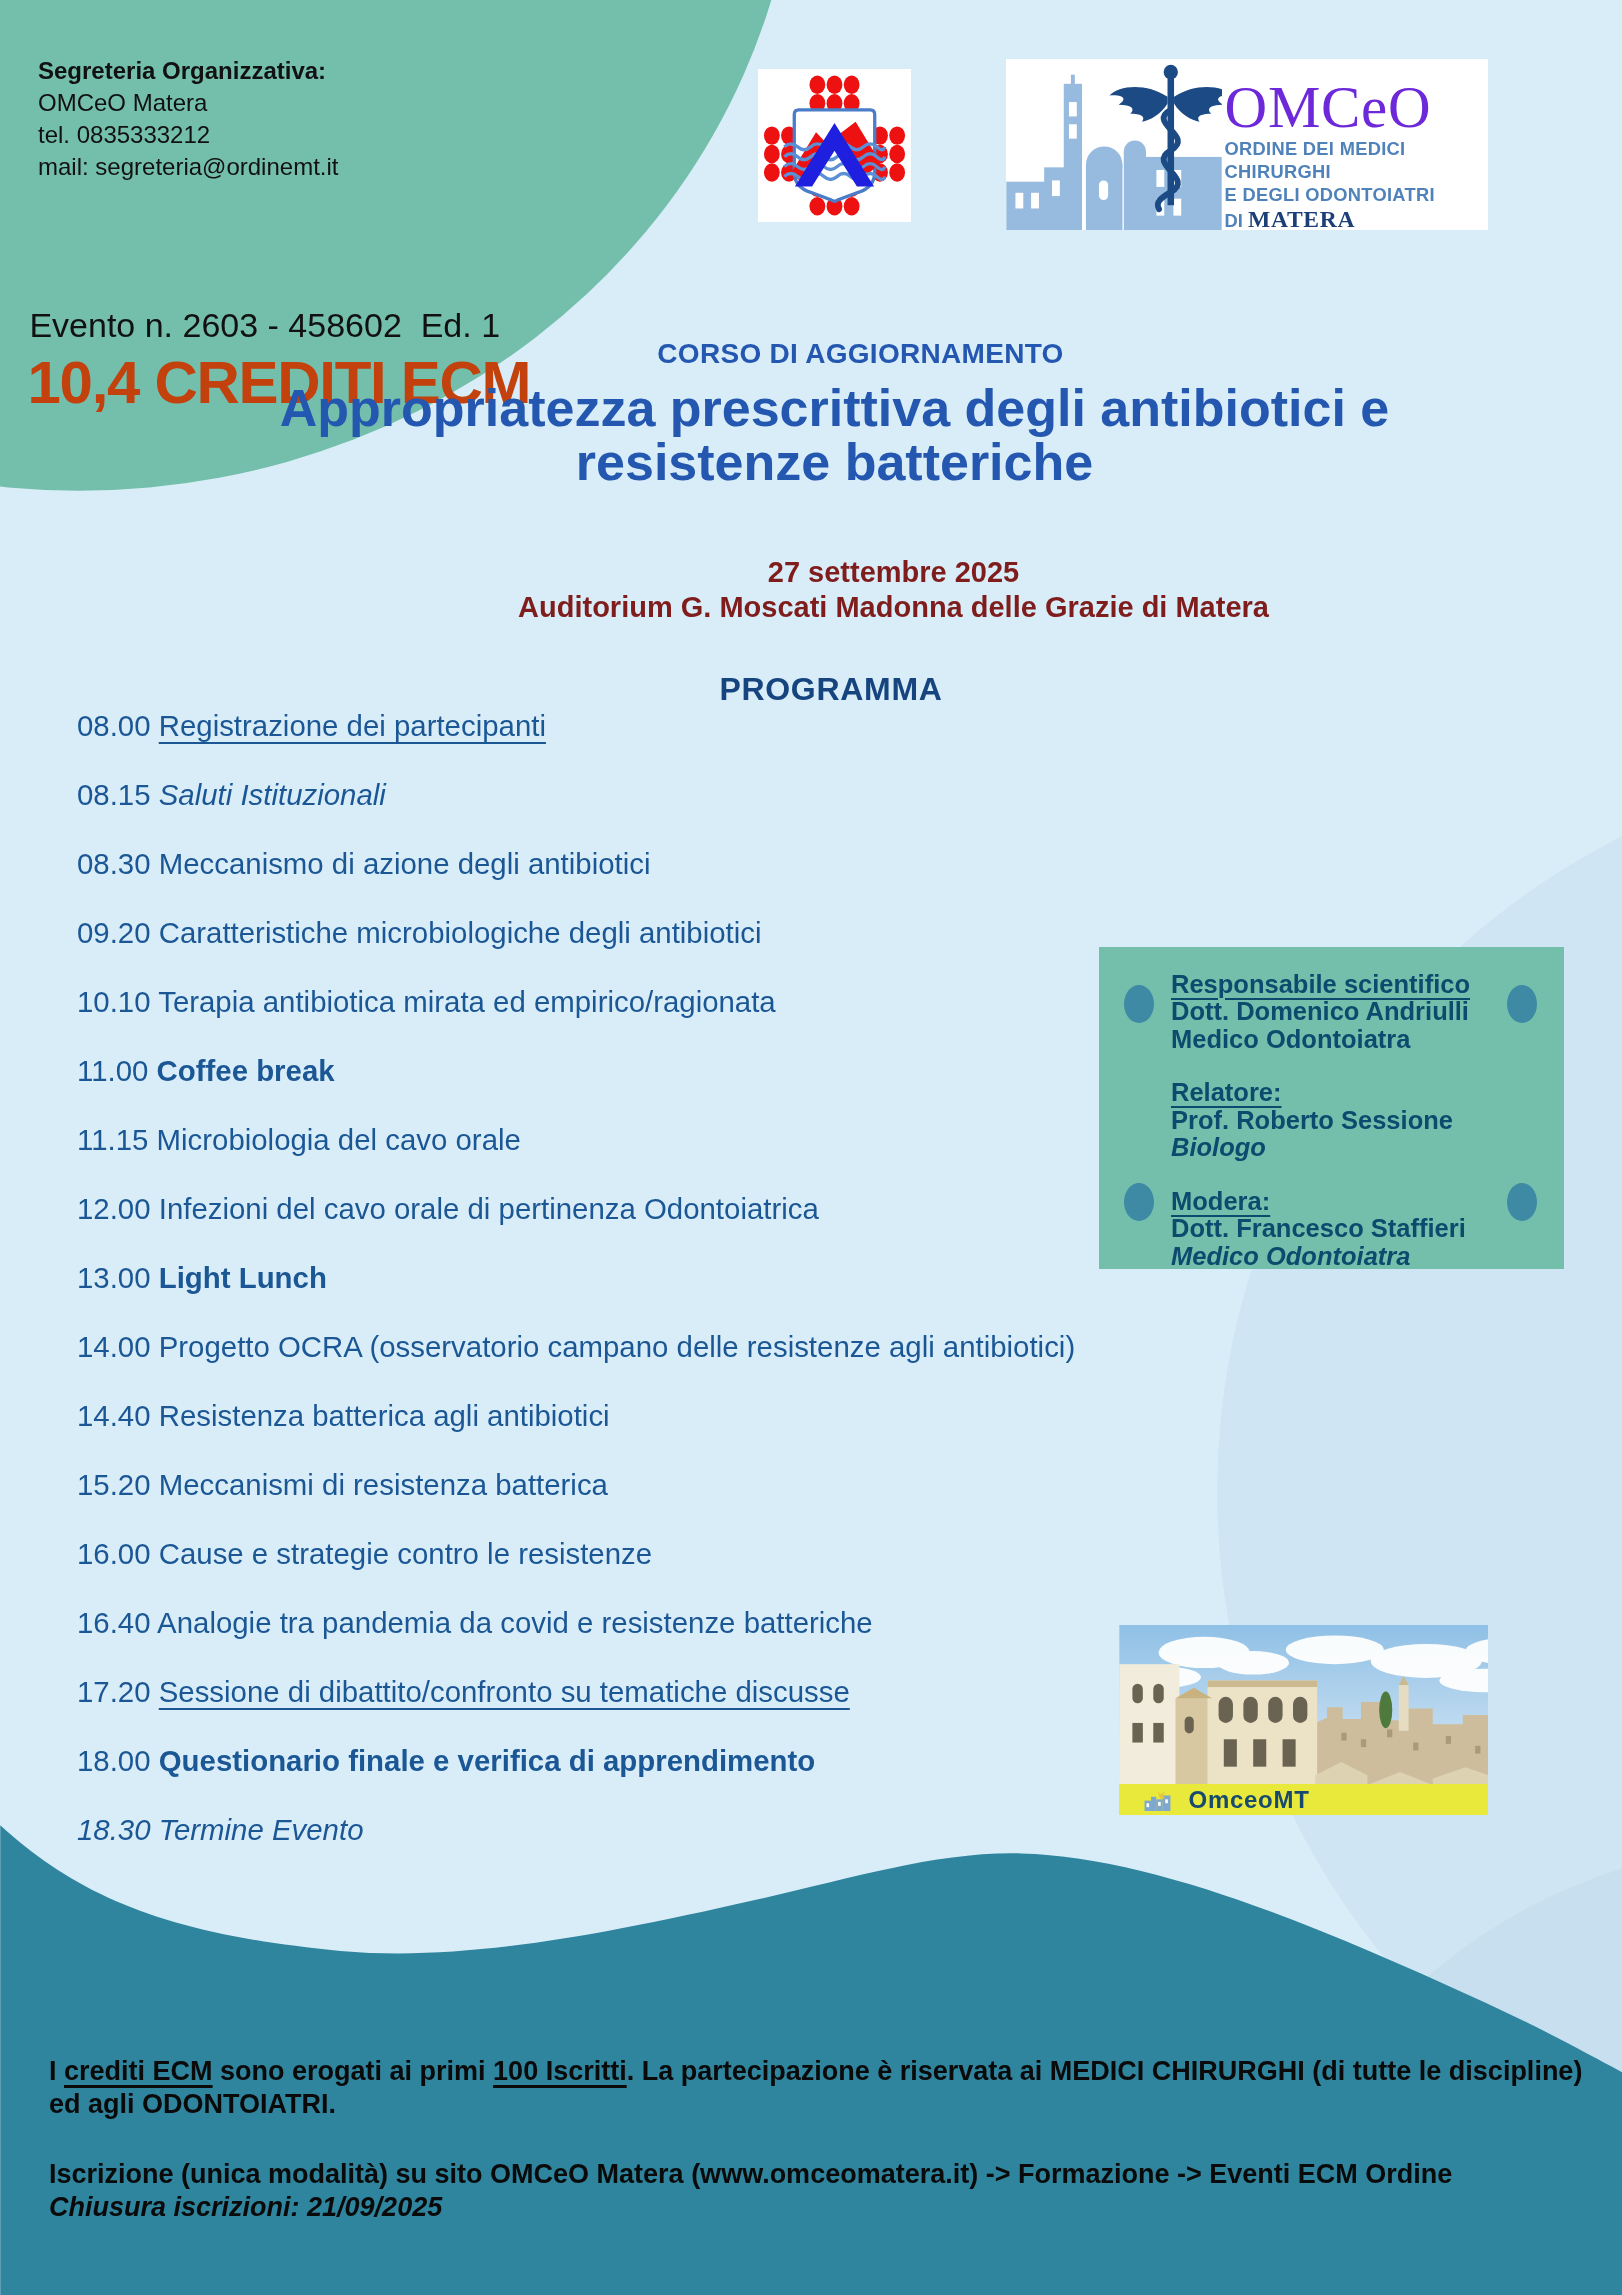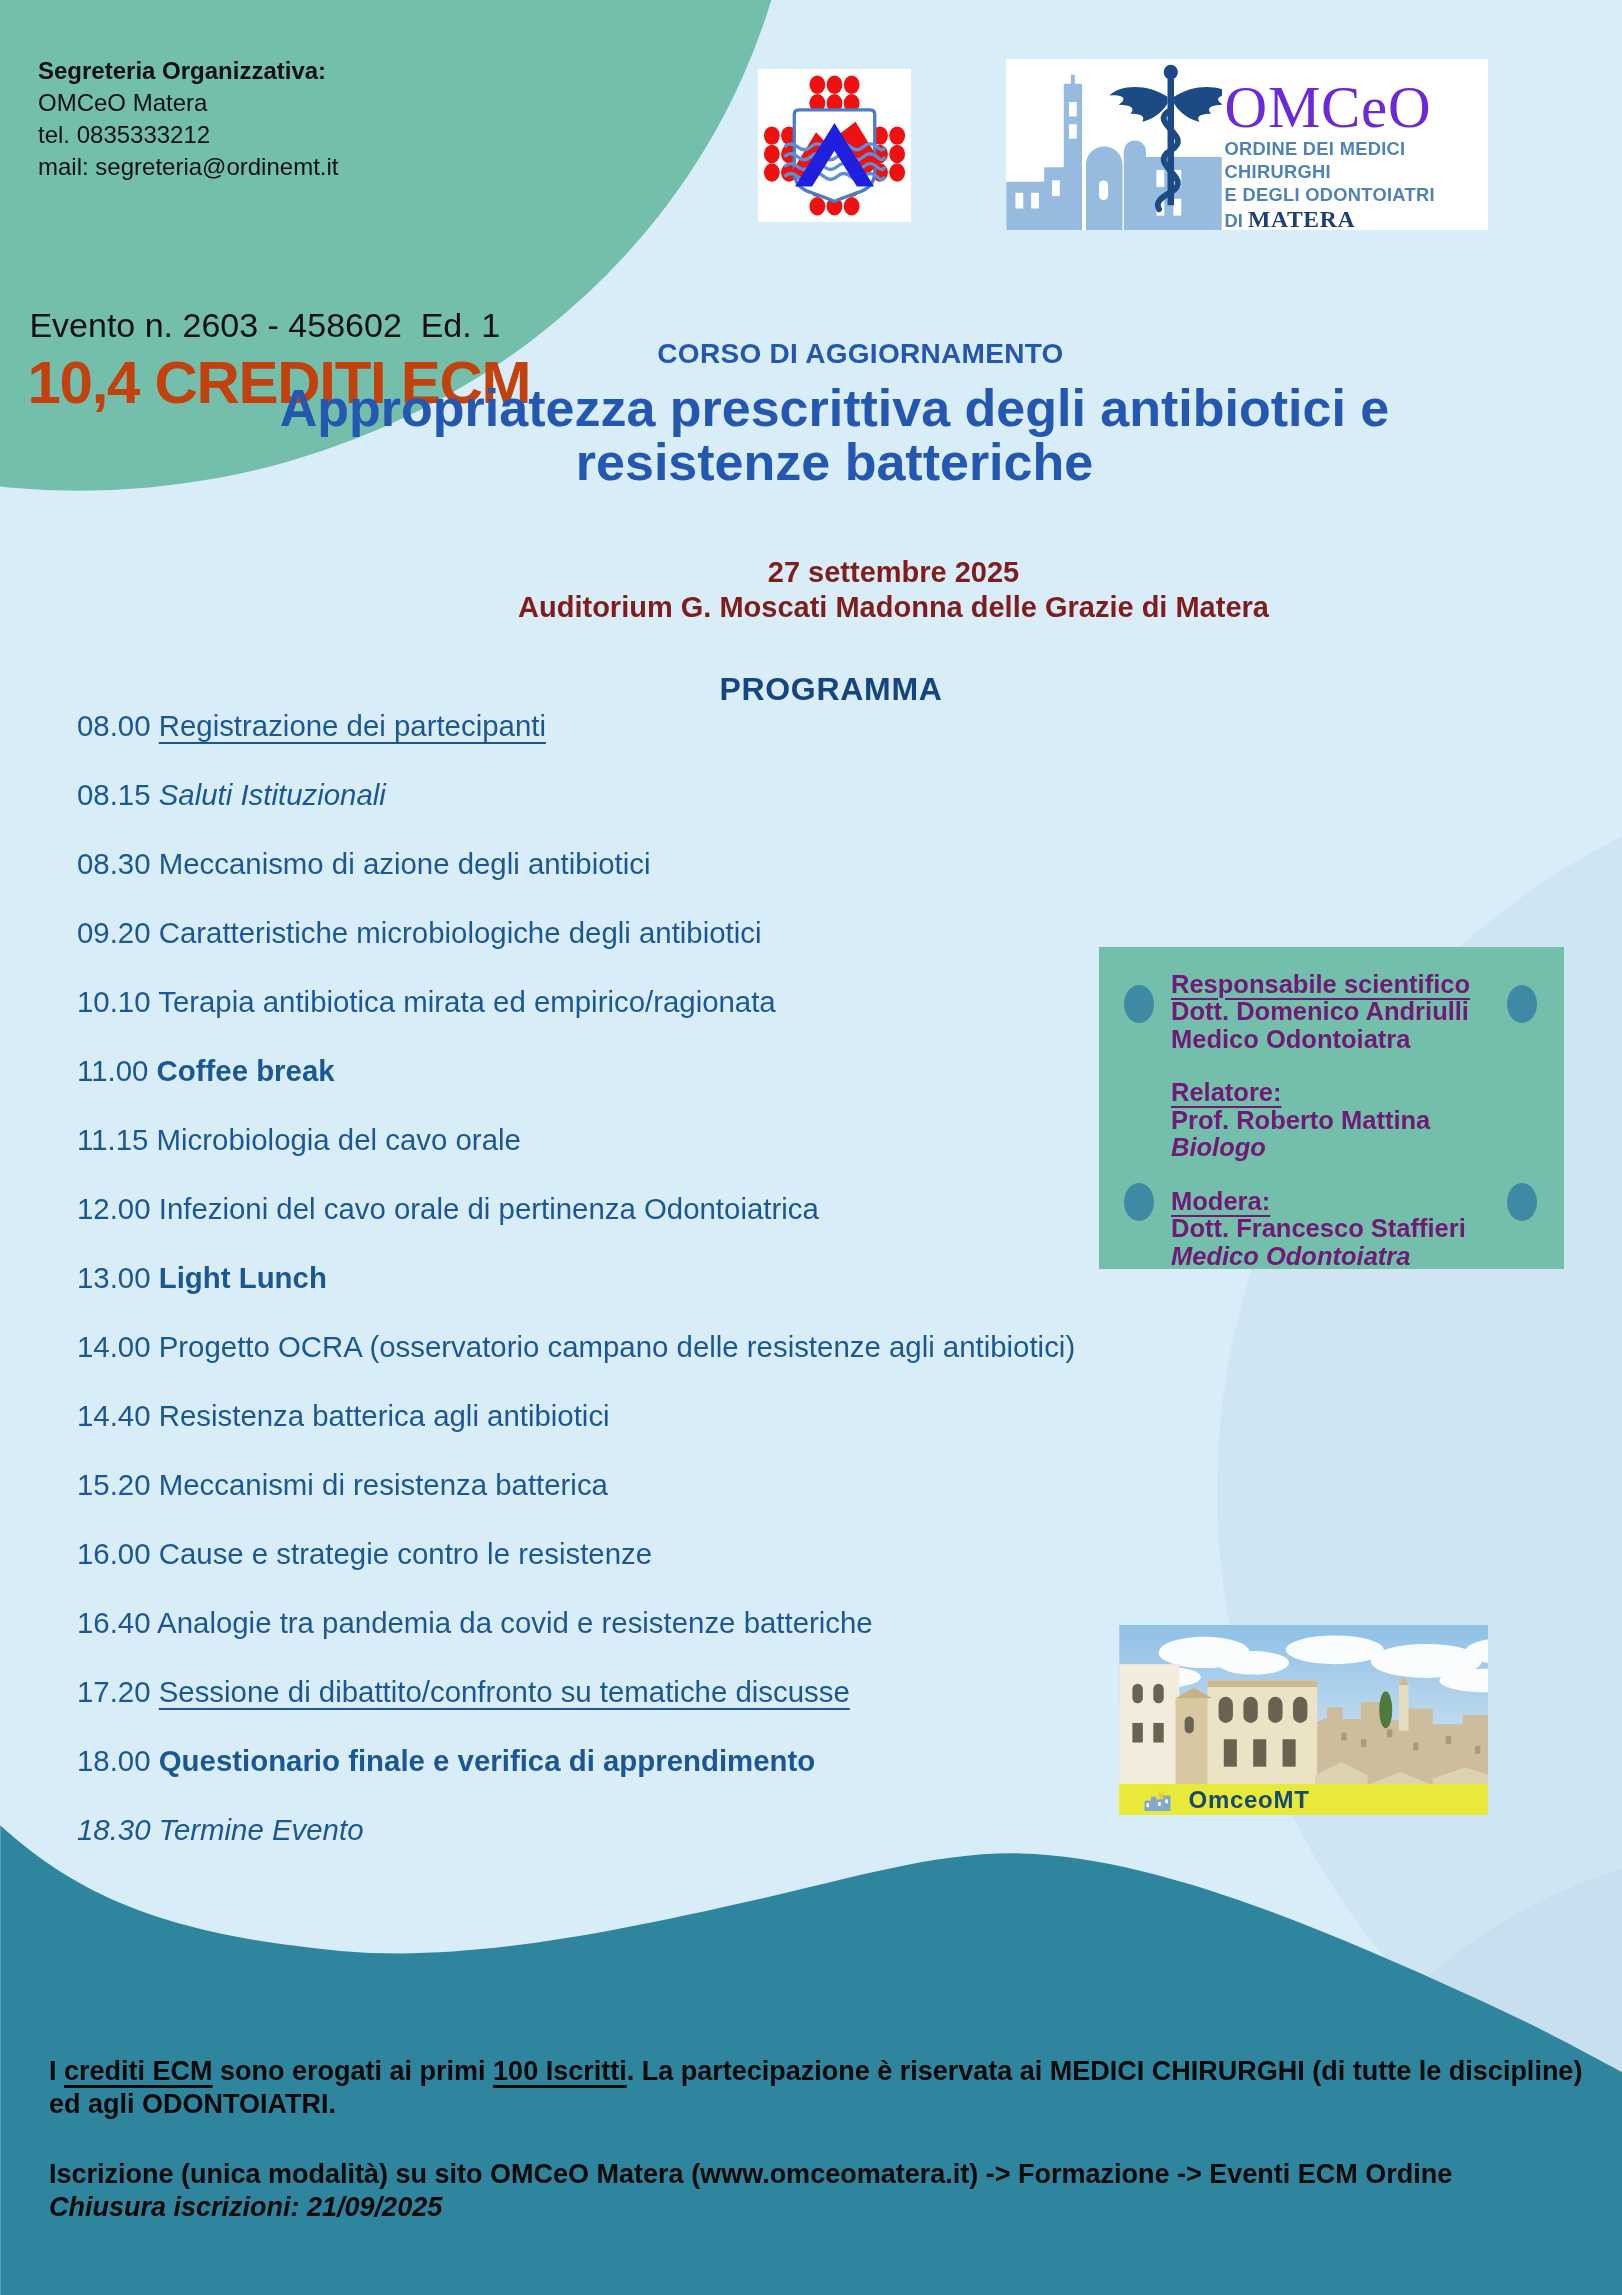--- a/index.html
+++ b/index.html
@@ -42,21 +42,21 @@
   .program-list{position:absolute; left:77px; top:711px; width:1021px;}
   .prog-row{font-size:29.4px; line-height:30px; margin-bottom:39px; color:#1b5795; white-space:nowrap;}
   .prog-text.underline{text-decoration:underline; text-decoration-thickness:2px; text-underline-offset:5.9px;}
   .prog-text.bold{font-weight:bold;}
   .prog-text.italic{font-style:italic;}
   .prog-row.italic-row{font-style:italic;}
 
   
   .faculty-box{position:absolute; left:1099px; top:947px; width:465px; height:322px;
          background:var(--teal,#74bfab); box-sizing:border-box; padding:23.6px 13px 0 72px;
-         color:#701a75; font-size:25.5px; font-weight:bold; line-height:27.5px;}
+         color:#0c4a6e; font-size:25.5px; font-weight:bold; line-height:27.5px;}
   .faculty-section{margin-bottom:26px;}
   .faculty-role{text-decoration:underline; text-decoration-thickness:2px; text-underline-offset:4.6px;}
   .faculty-line.italic{font-style:italic;}
   .dot{position:absolute; width:30px; height:38px; border-radius:50%; background:var(--dot,#3e89a4);}
   .dot.tl{left:25px; top:38px;}
   .dot.tr{right:27.5px; top:38px;}
   .dot.bl{left:25px; bottom:48px;}
   .dot.br{right:27.5px; bottom:48px;}
 
   
@@ -220,21 +220,21 @@
     <div class="dot bl"></div>
     <div class="dot br"></div>
     <div id="faculty-sections">
         <div class="faculty-section">
           <div class="faculty-role">Responsabile scientifico</div>
           <div class="faculty-line">Dott. Domenico Andriulli</div>
           <div class="faculty-line">Medico Odontoiatra</div>
         </div>
         <div class="faculty-section">
           <div class="faculty-role">Relatore:</div>
-          <div class="faculty-line">Prof. Roberto Mattina</div>
+          <div class="faculty-line">Prof. Roberto Sessione</div>
           <div class="faculty-line italic">Biologo</div>
         </div>
         <div class="faculty-section">
           <div class="faculty-role">Modera:</div>
           <div class="faculty-line">Dott. Francesco Staffieri</div>
           <div class="faculty-line italic">Medico Odontoiatra</div>
         </div>
       </div>
   </div>
 

